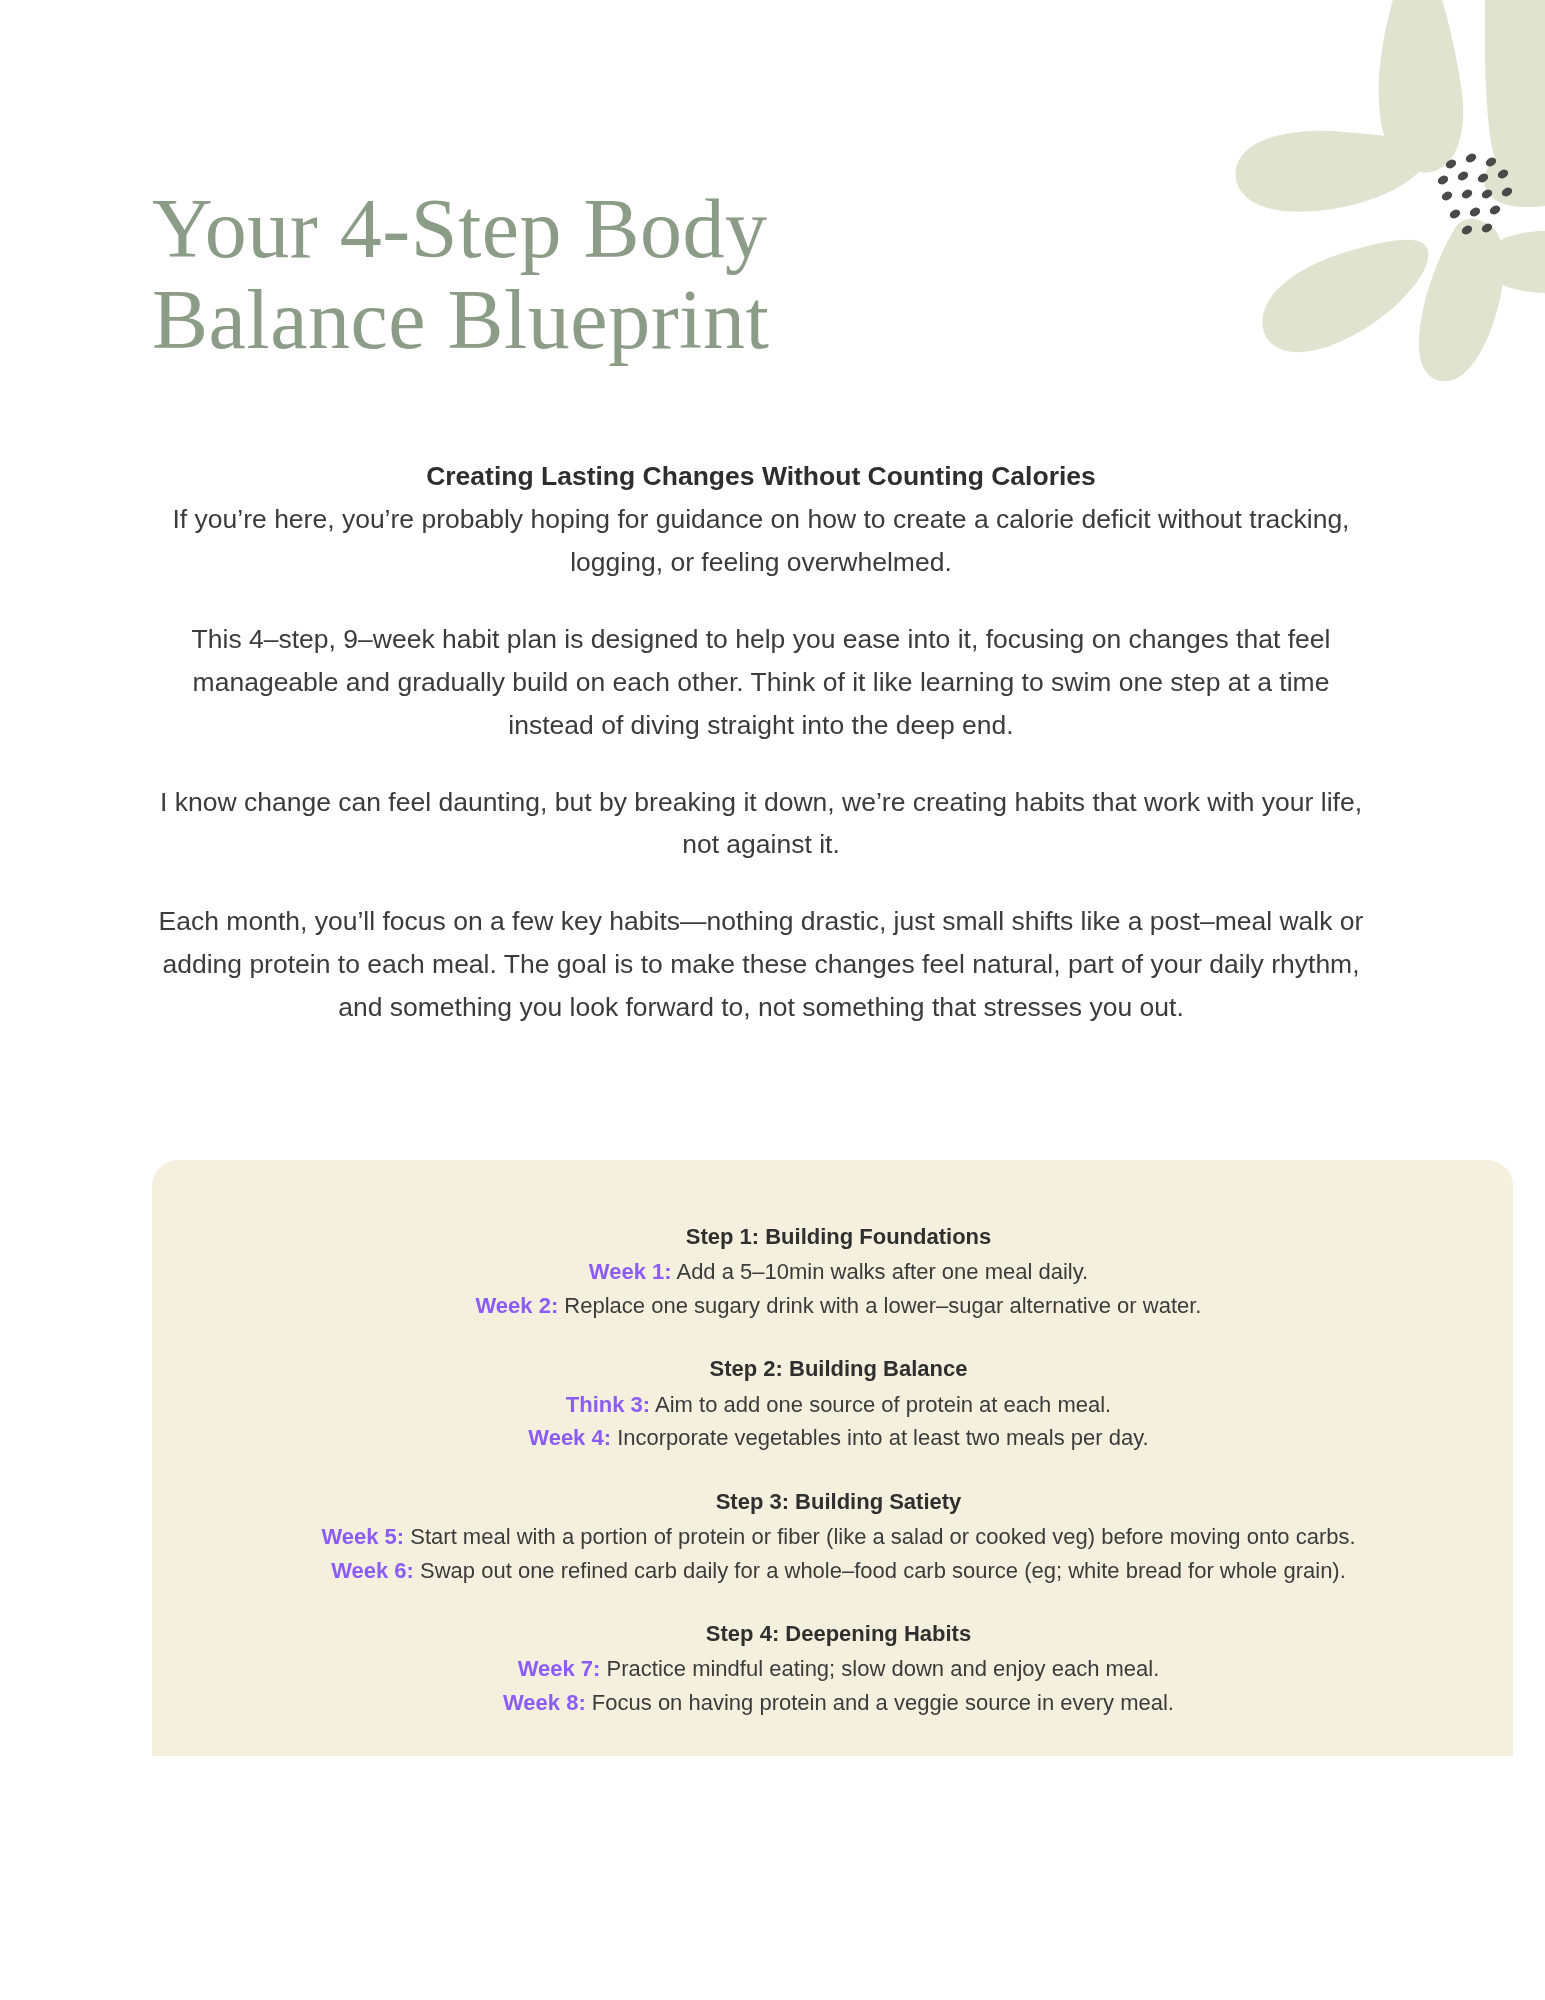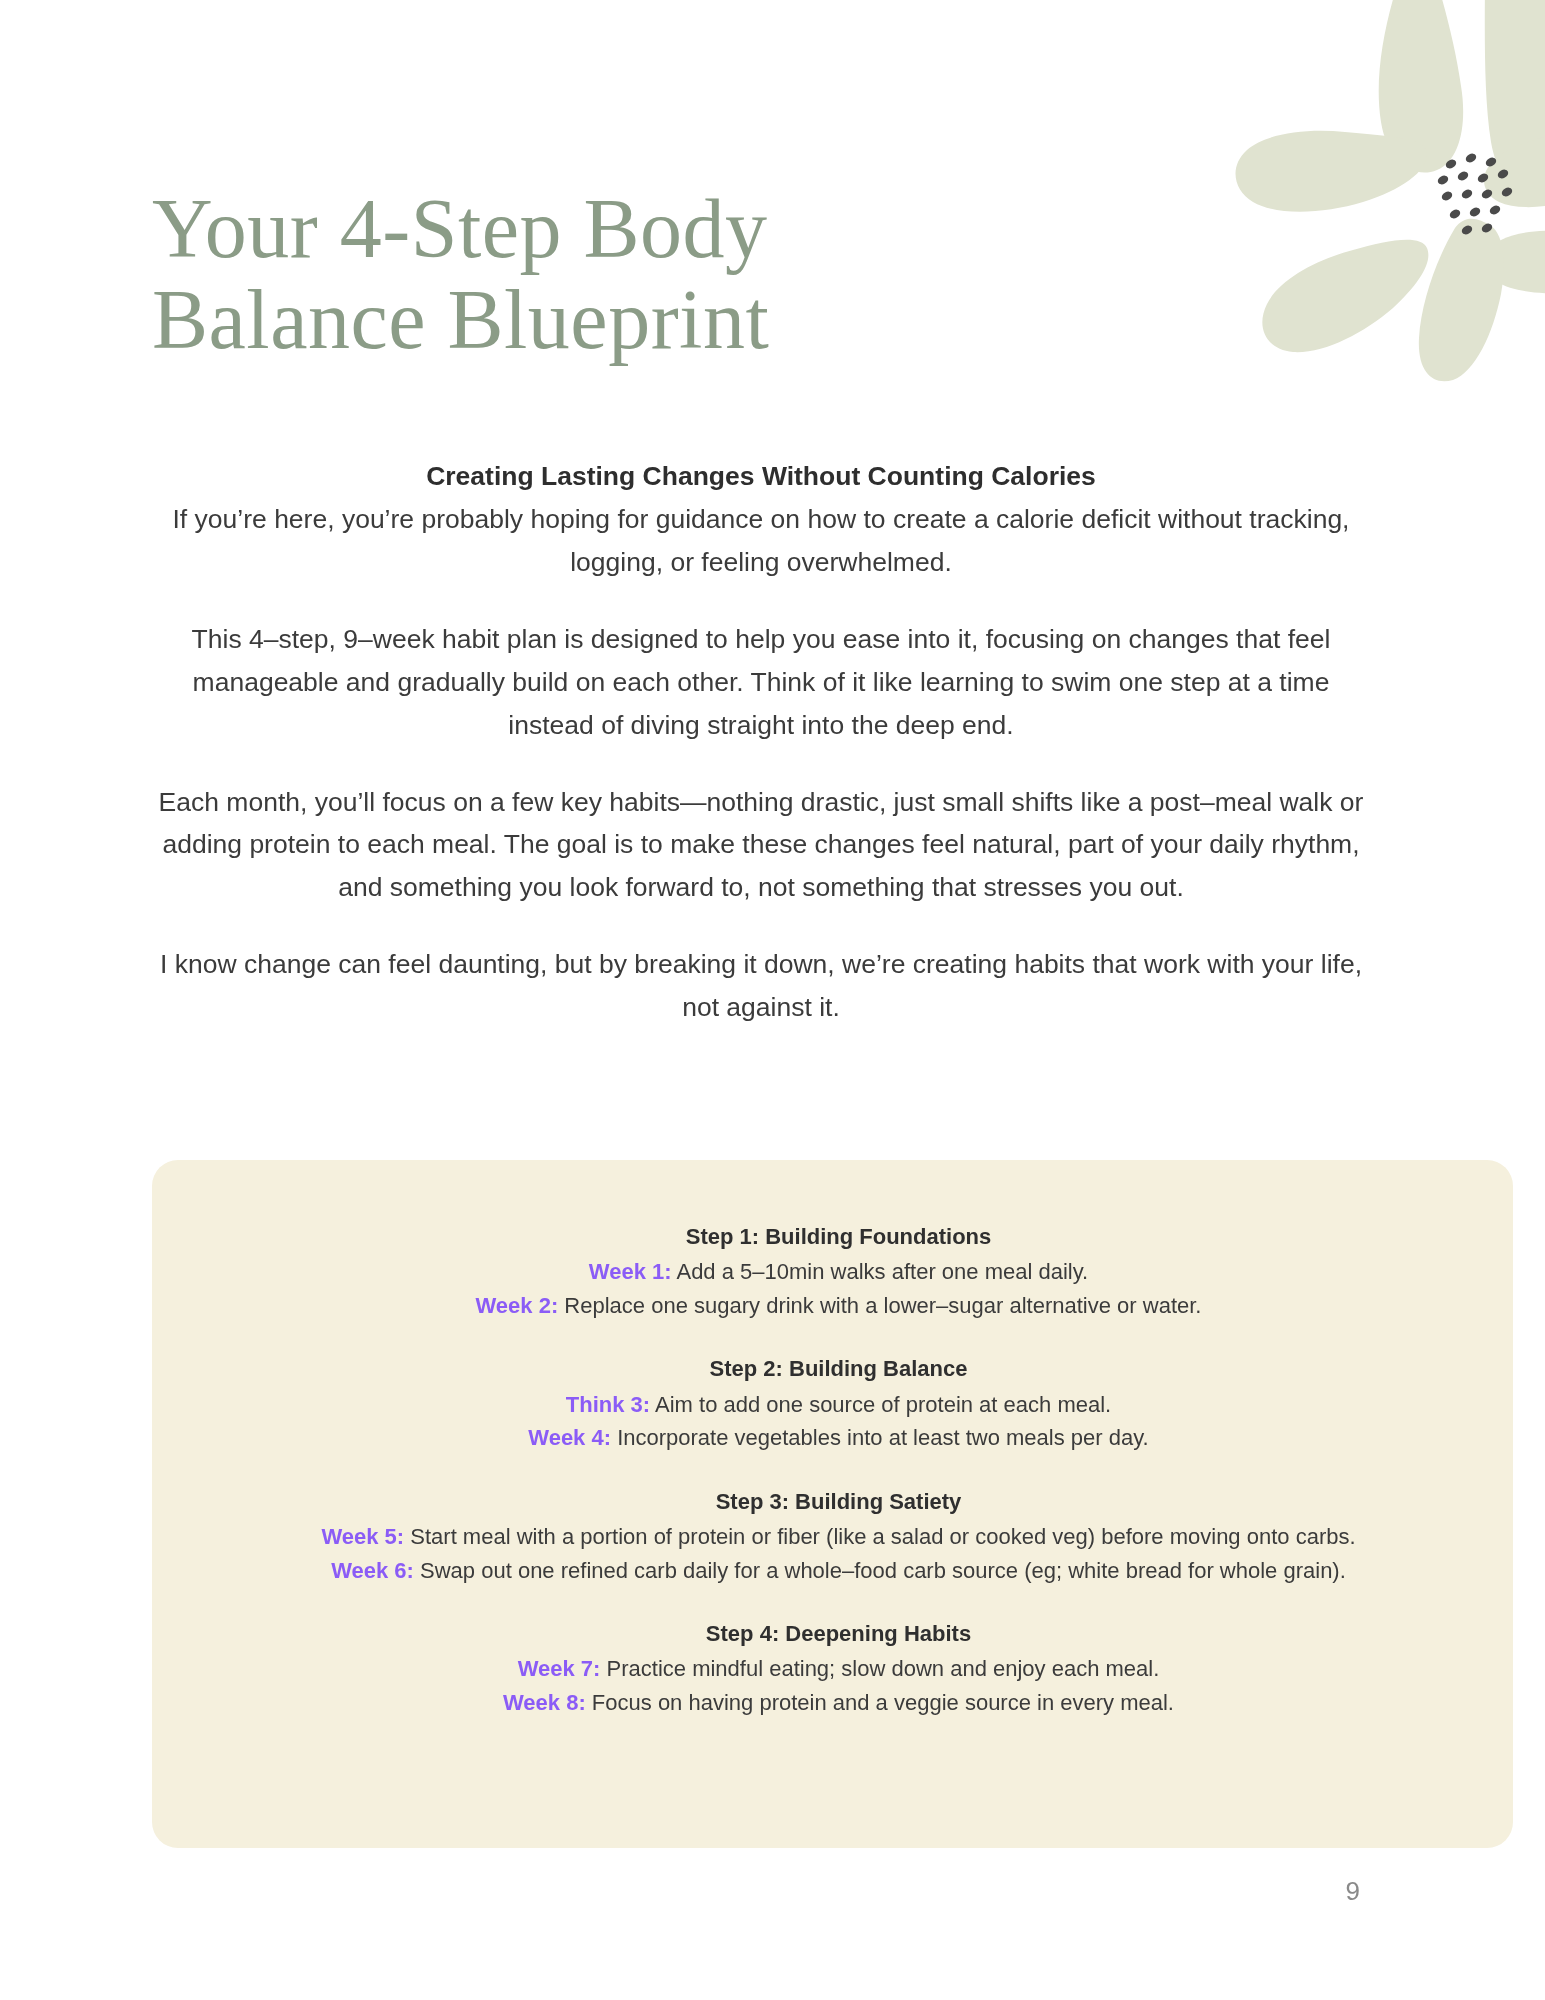--- a/index.html
+++ b/index.html
@@ -3,21 +3,21 @@
 <meta charset="utf-8">
 <style>
   html, body {
     margin: 0;
     padding: 0;
     background: #ffffff;
   }
   .page {
     position: relative;
     width: 1545px;
-    height: 2000px;
+    height: 1756px;
     background: #ffffff;
     overflow: hidden;
     font-family: "Liberation Sans", sans-serif;
     -webkit-font-smoothing: antialiased;
   }
 
   
   .flower {
     position: absolute;
     top: -18px;
@@ -142,22 +142,22 @@
     <span class="line">Your 4-Step Body</span>
     <span class="line">Balance Blueprint</span>
   </h1>
 
   <div class="body-col">
     <p>
       <span class="lead-head">Creating Lasting Changes Without Counting Calories</span>
       <span>If you’re here, you’re probably hoping for guidance on how to create a calorie deficit without tracking, logging, or feeling overwhelmed.</span>
     </p>
     <p>This 4–step, 9–week habit plan is designed to help you ease into it, focusing on changes that feel manageable and gradually build on each other. Think of it like learning to swim one step at a time instead of diving straight into the deep end.</p>
+    <p>I know change can feel daunting, but by breaking it down, we’re creating habits that work with your life, not against it.</p>
     <p>Each month, you’ll focus on a few key habits—nothing drastic, just small shifts like a post–meal walk or adding protein to each meal. The goal is to make these changes feel natural, part of your daily rhythm, and something you look forward to, not something that stresses you out.</p>
-    <p>I know change can feel daunting, but by breaking it down, we’re creating habits that work with your life, not against it.</p>
   </div>
 
   <div class="callout">
     <div class="callout-inner">
 
       <div class="step-block">
         <div class="step-title">Step 1: Building Foundations</div>
         <p class="week-line">
           <span class="week-label">Week 1:</span><span> Add a 5–10min walks after one meal daily.</span>
         </p>

